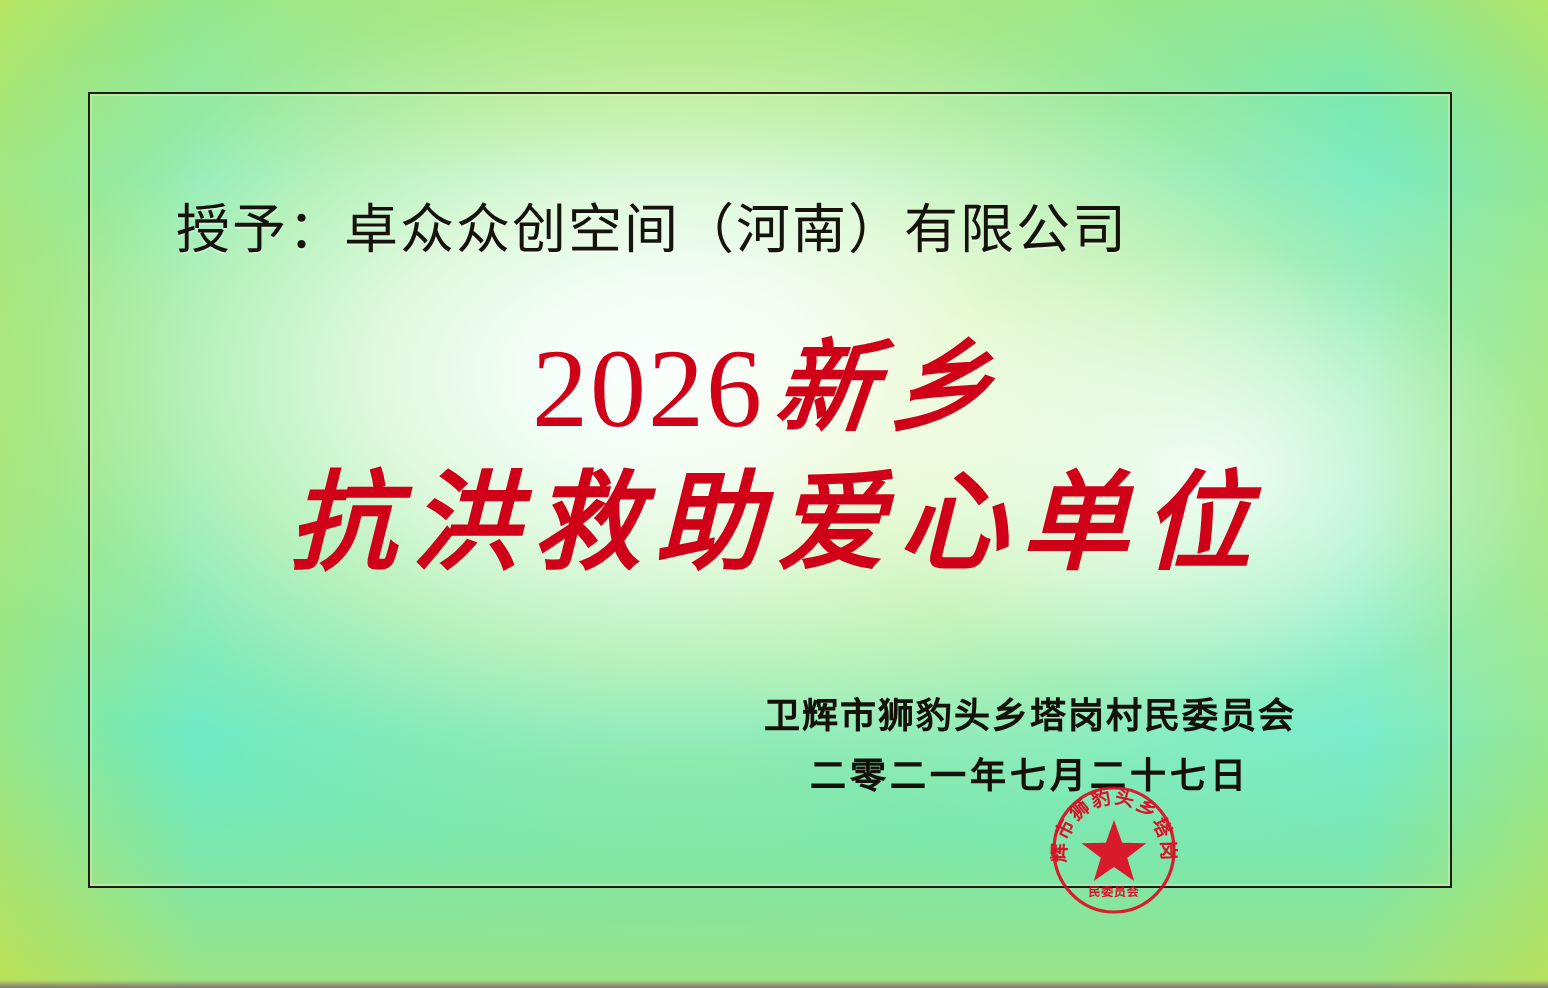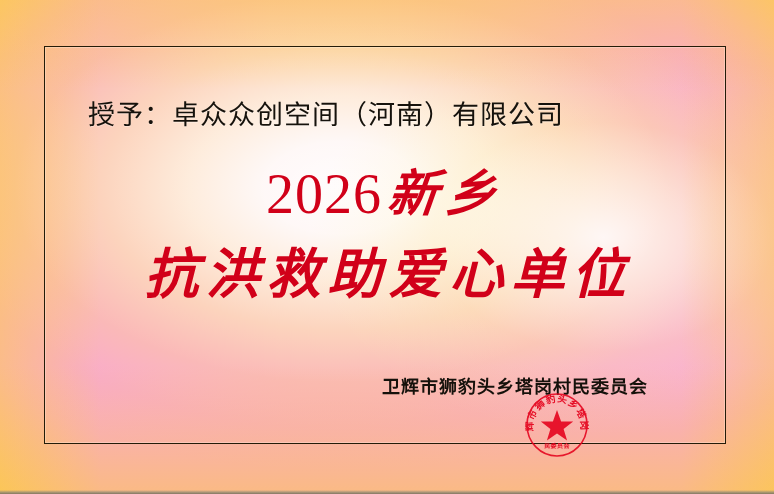--- a/index.html
+++ b/index.html
@@ -11,21 +11,21 @@
     overflow:hidden;
   }
 
   
   .plaque{
     position:relative;
     width:774px;height:494px;
     box-sizing:border-box;
     overflow:hidden;
     
-    background:#f9a8d4;
+    background:#5eead4;
   }
 
   
   .sheen{
     position:absolute;inset:0;
     background:
       radial-gradient(ellipse 62% 58% at 44% 38%,
          rgba(255,255,255,0.97) 0%,
          rgba(255,255,250,0.92) 16%,
          rgba(255,253,222,0.80) 32%,
@@ -126,38 +126,37 @@
     font-weight:700;
     font-style:italic;
     letter-spacing:8px;
     color:#d10019;
     margin-left:6px;
     vertical-align:-2px;
     transform:skewX(-6deg);
     display:inline-block;
   }
   .title-line-2{
-    margin-top:19px;
+    margin-top:6px;
     font-family:"DejaVu Sans","Liberation Sans",sans-serif;
     font-size:54px;
     font-weight:700;
     font-style:italic;
     letter-spacing:7px;
     line-height:64px;
     color:#d10019;
     text-indent:7px;
   }
 
   
   .sign-block{
     position:absolute;
     right:66px;top:300px;
     text-align:center;
     width:290px;
-    margin-top:28px;
   }
   .sign-org,.sign-date{
     font-family:"DejaVu Sans","Liberation Sans",sans-serif;
     font-weight:700;
     font-size:18px;
     letter-spacing:1px;
     color:#15110b;
     white-space:nowrap;
   }
   .sign-org{line-height:26px;}
@@ -191,20 +190,21 @@
     <div class="title-block">
       <div class="title-line title-line-1">
         <span class="year">2026</span>
         <span class="city">新乡</span>
       </div>
       <div class="title-line title-line-2">抗洪救助爱心单位</div>
     </div>
 
     <div class="sign-block">
       <div class="sign-org">卫辉市狮豹头乡塔岗村民委员会</div>
+      <div class="sign-date">二零二一年七月二十七日</div>
     </div>
 
     <div class="seal">
       <svg viewBox="0 0 64 66" xmlns="http://www.w3.org/2000/svg">
         <defs>
           <path id="arcTop" d="M 8,35 A 24,25 0 0 1 56,35" fill="none"></path>
           <path id="arcBot" d="M 13,42 A 19,19 0 0 0 51,42" fill="none"></path>
         </defs>
 
         <ellipse cx="32" cy="33" rx="30" ry="31" fill="none" stroke="#e4001b" stroke-width="1.6" opacity="0.95"></ellipse>

